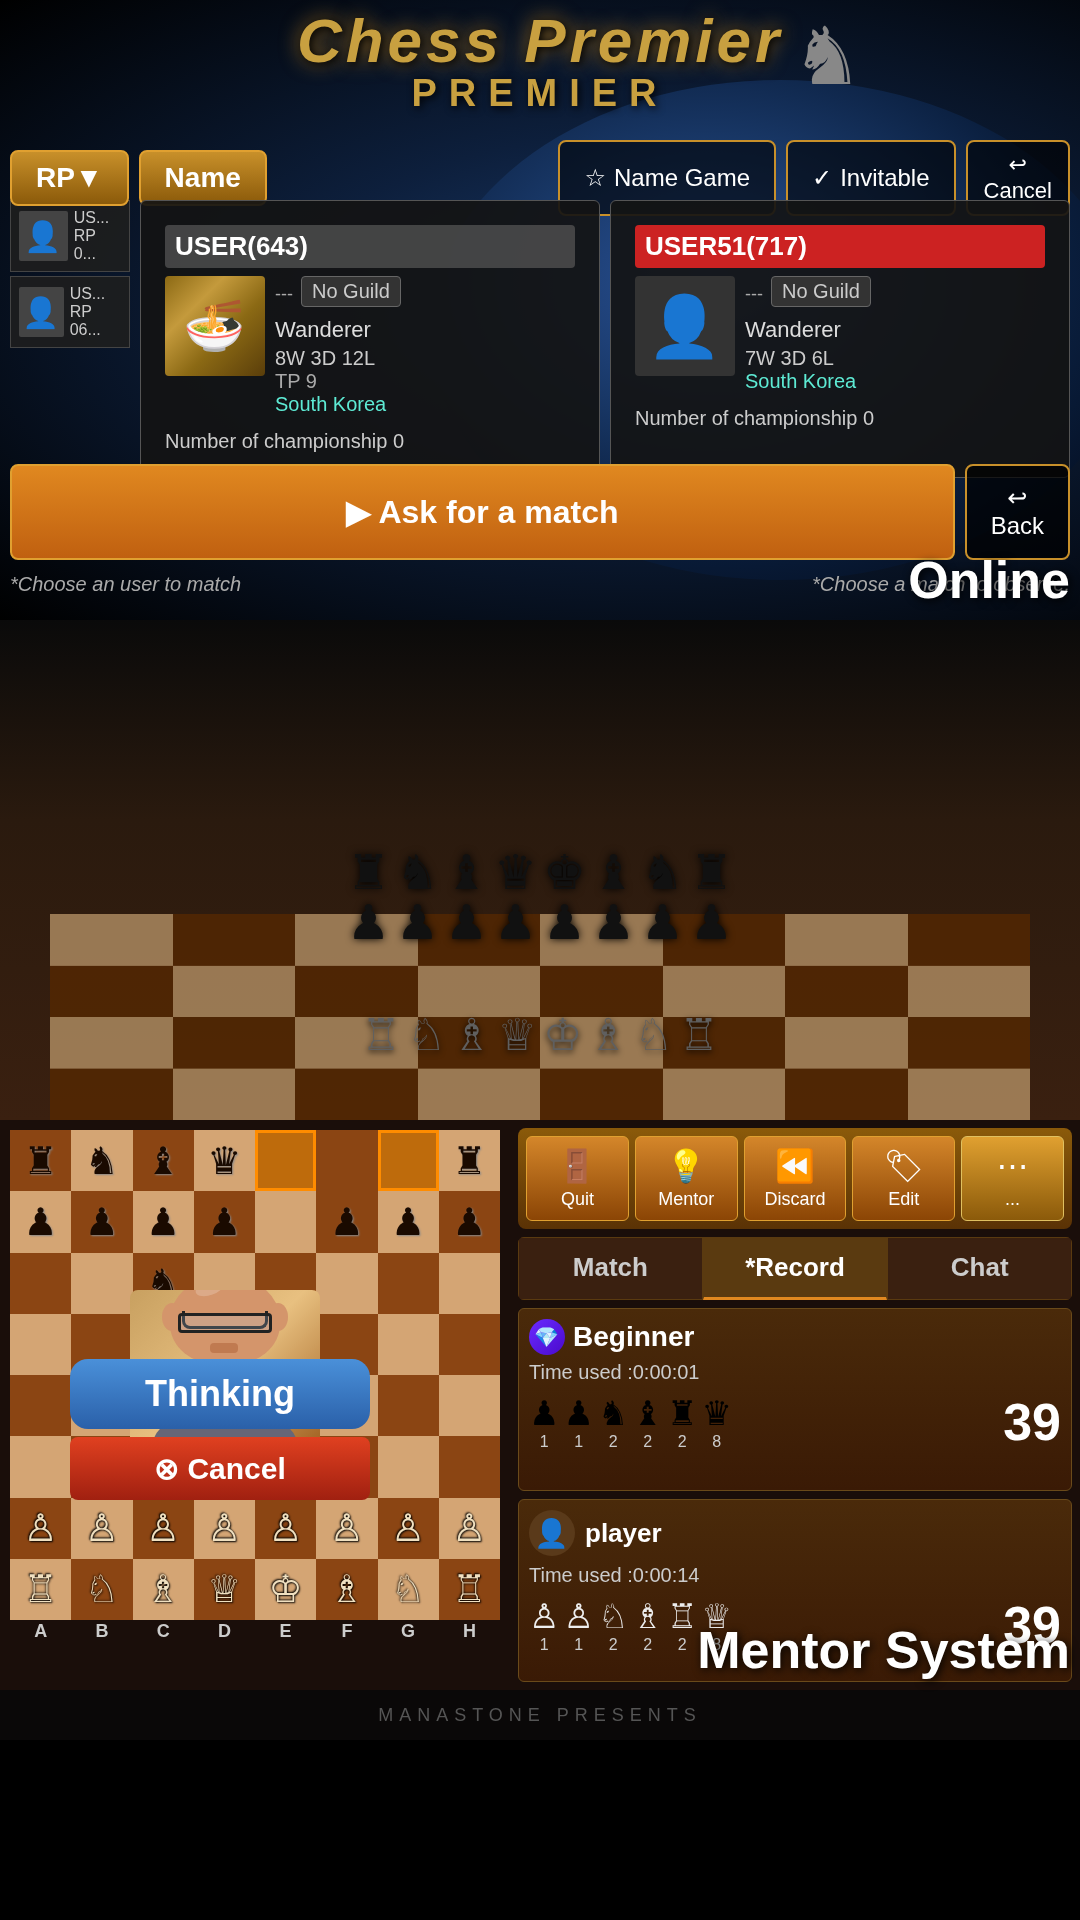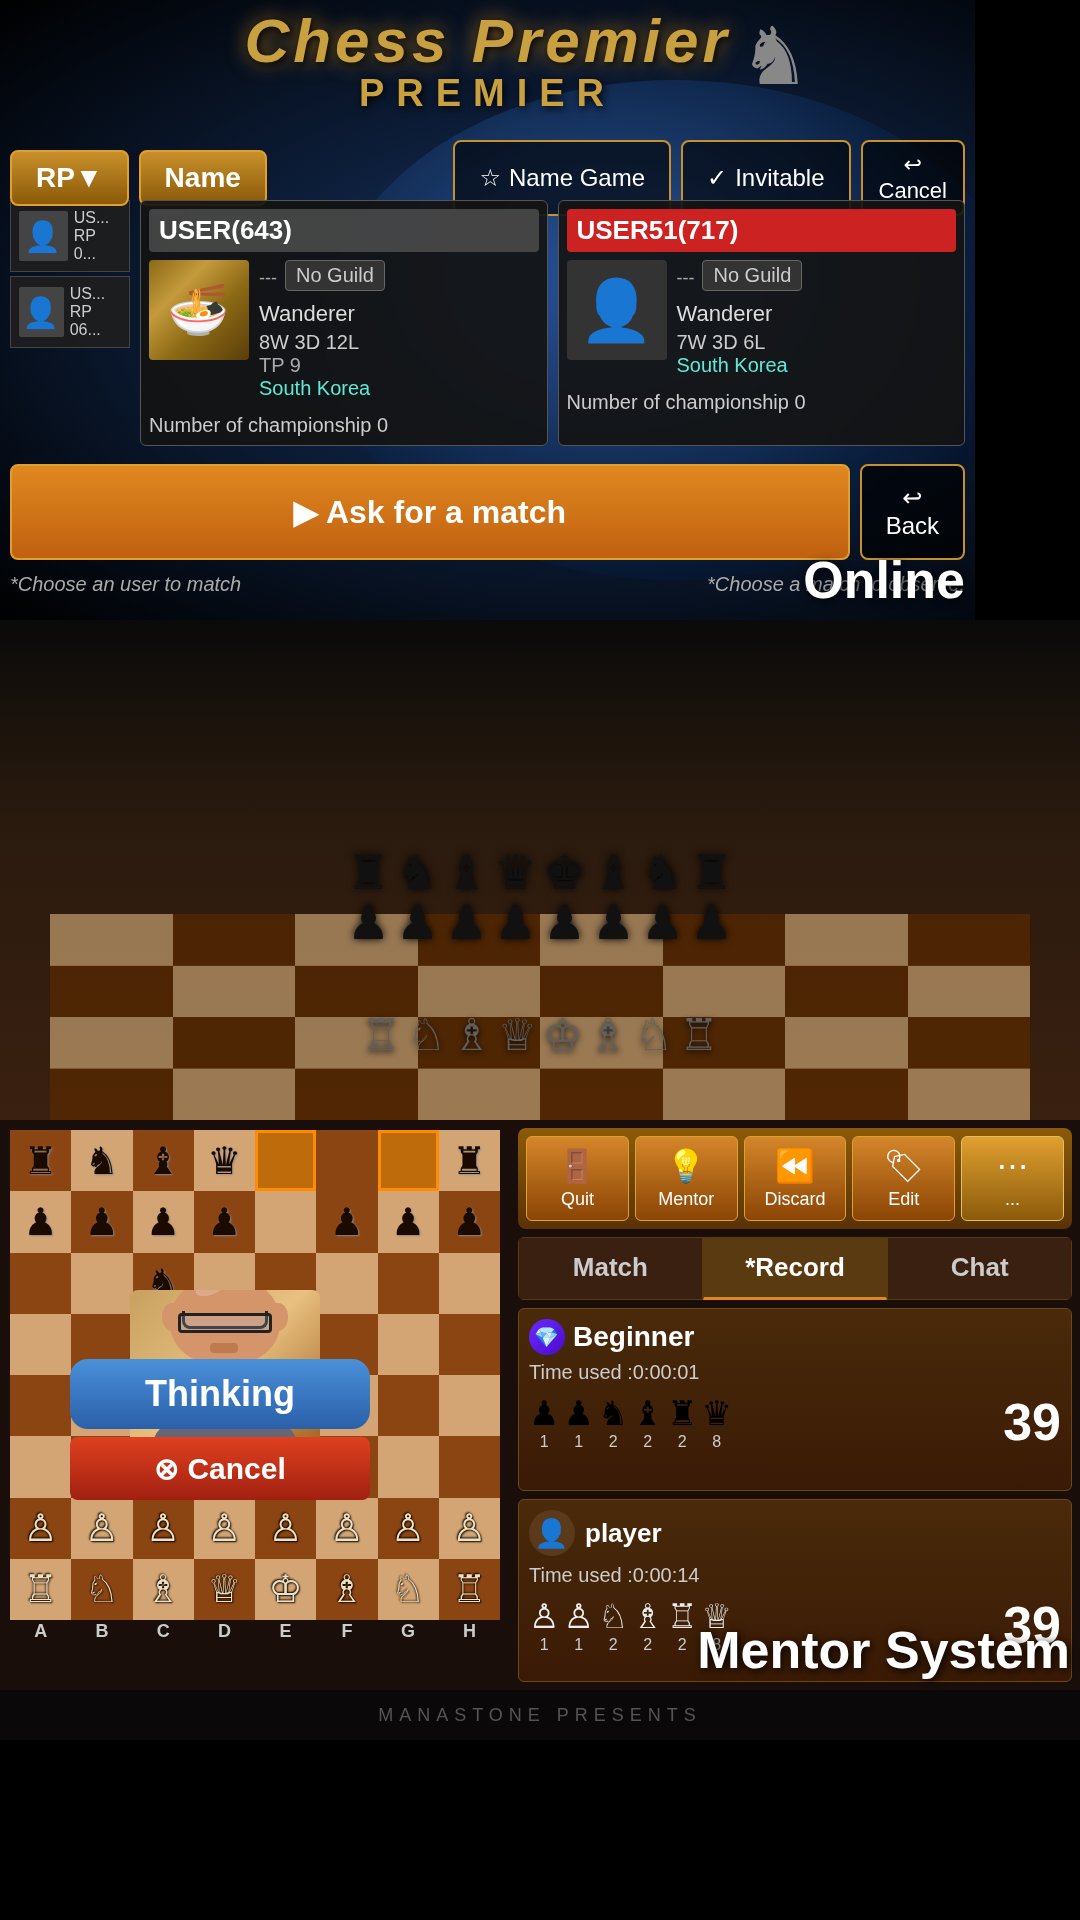--- a/index.html
+++ b/index.html
@@ -7,21 +7,21 @@
       width: 1080px;
       height: 1920px;
       background: #000;
       font-family: Arial, sans-serif;
       overflow: hidden;
       position: relative;
     }
 
     
     #top-section {
-      width: 975px;
+      width: 1080px;
       height: 620px;
       position: relative;
       overflow: hidden;
       background: #000;
     }
 
     #globe-bg {
       position: absolute;
       width: 100%;
       height: 100%;
@@ -130,21 +130,21 @@
       right: 10px;
       display: flex;
       gap: 10px;
       z-index: 10;
     }
 
     .player-card {
       background: rgba(20,20,20,0.92);
       border: 1px solid #555;
       border-radius: 6px;
-      padding: 8px;
+      padding: 24px;
       flex: 1;
       display: flex;
       flex-direction: column;
       gap: 8px;
     }
 
     .player-card-header {
       font-size: 26px;
       font-weight: bold;
       color: #fff;

